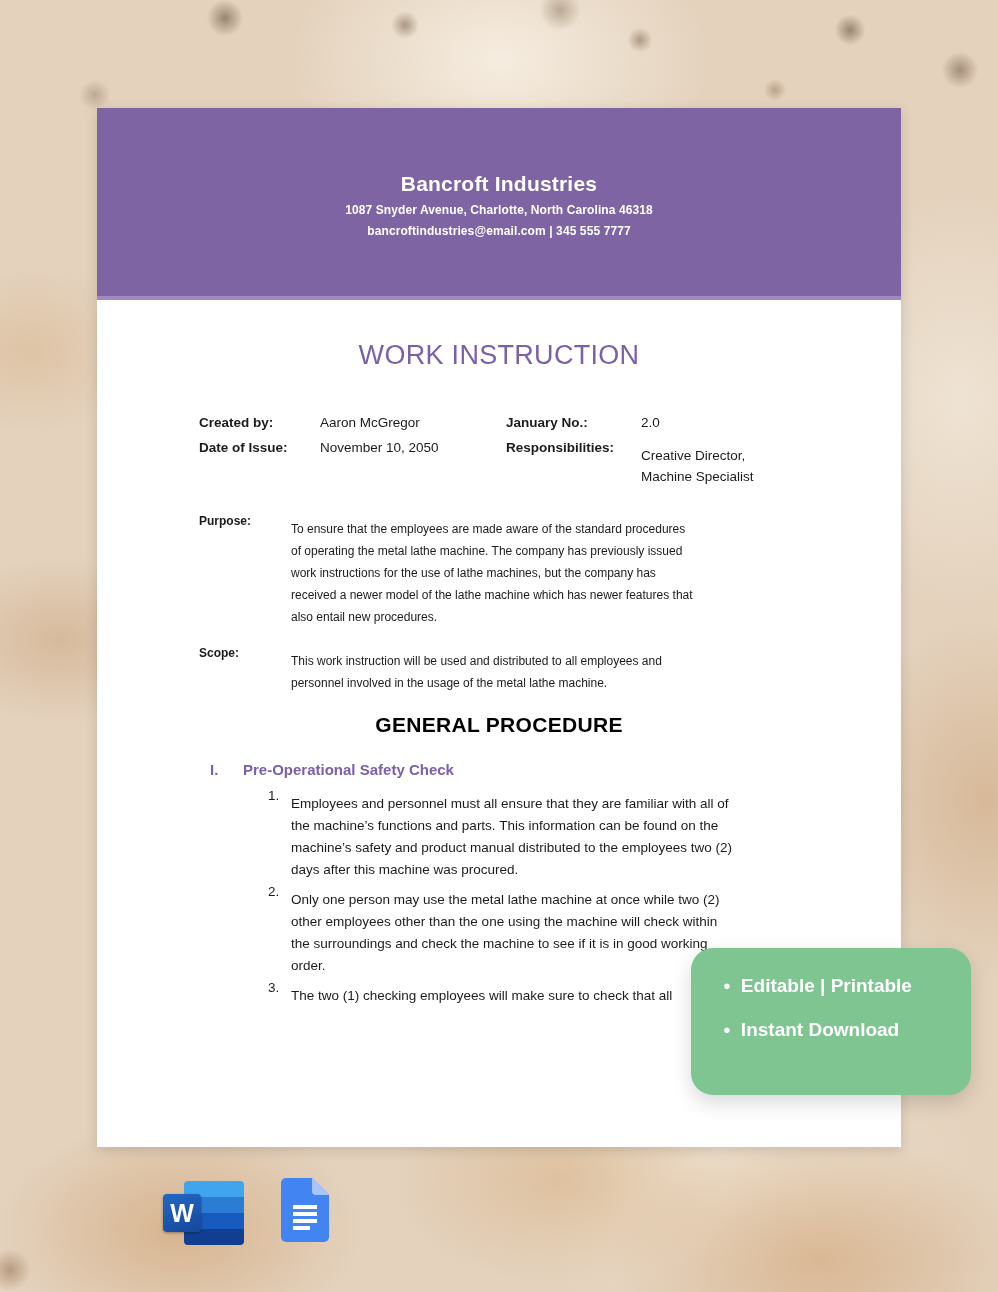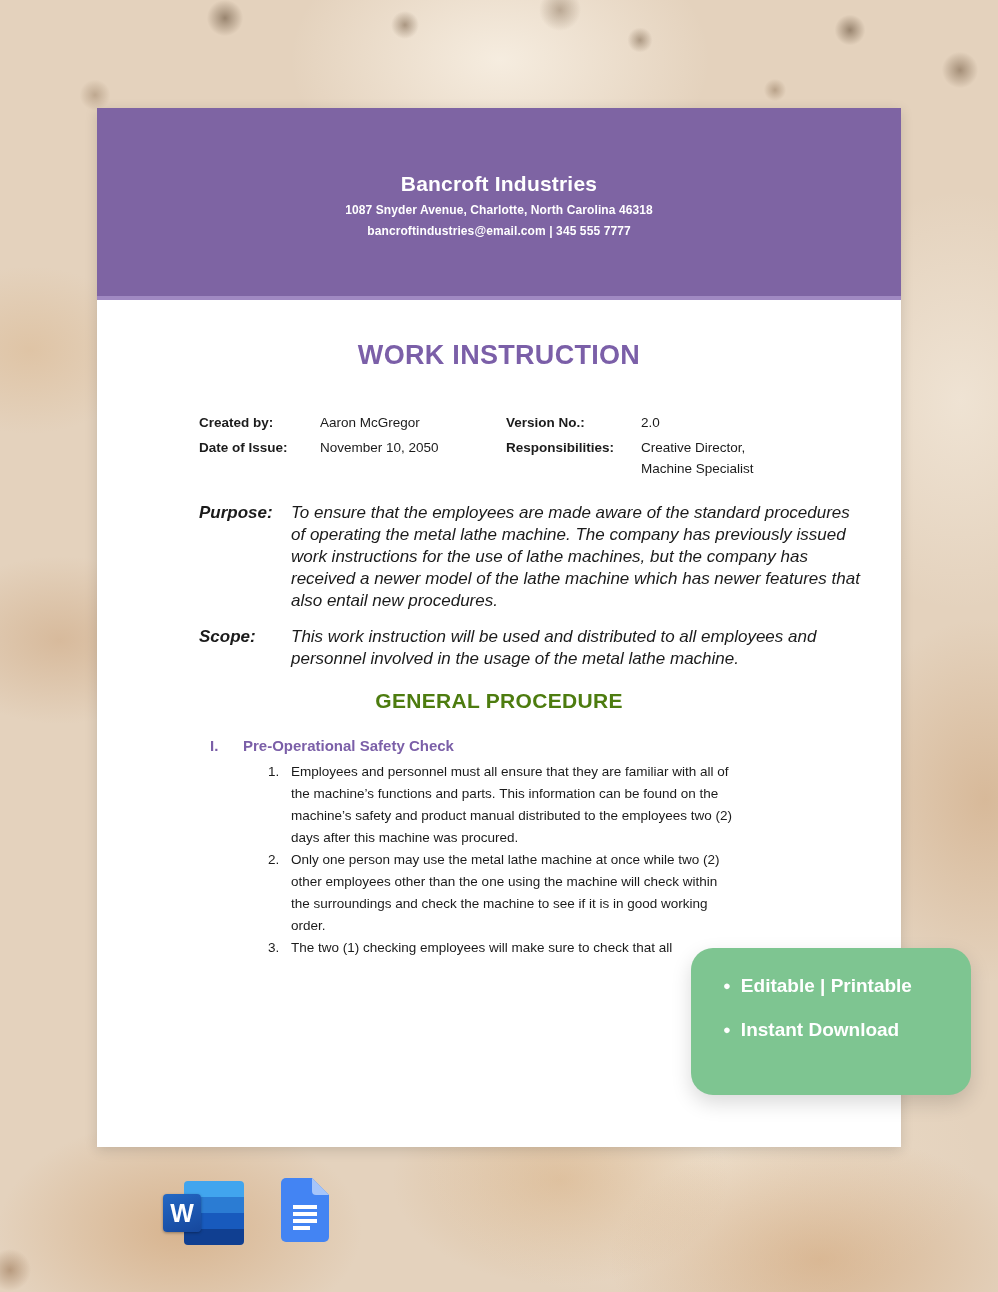--- a/index.html
+++ b/index.html
@@ -32,40 +32,40 @@
     background:#ffffff;box-shadow:0 3px 12px rgba(0,0,0,.14);
   }
   .header-band{
     height:188px;background:#7E64A3;border-bottom:4px solid #A089C2;
     color:#ffffff;text-align:center;
   }
   .company{padding-top:64px;font-size:21px;font-weight:bold;letter-spacing:.2px;}
   .hdr-line{margin-top:7px;font-size:12px;font-weight:bold;letter-spacing:.1px;}
   .doc-body{position:absolute;left:102px;top:230px;width:600px;color:#1b1b1b;}
   .doc-title{
-    text-align:center;font-size:27px;font-weight:bold;color:#7B5FA8;
+    text-align:center;font-size:27px;font-weight:normal;color:#7B5FA8;
     line-height:34px;letter-spacing:.3px;margin-bottom:40px;
   }
   .meta{
     display:grid;grid-template-columns:121px 186px 135px 1fr;
     row-gap:4px;font-size:13.5px;line-height:21px;
   }
   .meta .lbl{font-weight:bold;}
-  .pre{white-space:pre;}
+  .pre{white-space:pre;margin-top:8px;}
   .section{
     display:grid;grid-template-columns:92px 1fr;
-    font-size:17px;line-height:22px;font-style:italic;
+    font-size:12px;line-height:22px;
   }
   .section .lbl{font-weight:bold;}
   .sec-purpose{margin-top:23px;}
   .sec-scope{margin-top:14px;}
   .sec-materials{margin-top:13px;}
   .gp-heading{
     margin-top:17px;text-align:center;font-size:21px;font-weight:bold;
-    color:#4d7c0f;line-height:28px;letter-spacing:.3px;
+    color:#000000;line-height:28px;letter-spacing:.3px;
   }
   .subsection{
     margin-top:21px;margin-left:11px;display:flex;
     font-weight:bold;color:#7B5FA8;font-size:15px;line-height:20px;
   }
   .subsection .numeral{width:33px;}
   .olist{margin-top:5px;margin-left:69px;}
   .oitem{display:grid;grid-template-columns:23px 1fr;font-size:13.5px;line-height:22px;}
   .badge{
     position:absolute;left:691px;top:948px;width:280px;height:147px;
@@ -105,21 +105,21 @@
       <div class="hdr-line">bancroftindustries@email.com | 345 555 7777</div>
     </div>
 
     <div class="doc-body">
 
       <div class="doc-title">WORK INSTRUCTION</div>
 
       <div class="meta">
         <div class="lbl">Created by:</div>
         <div>Aaron McGregor</div>
-        <div class="lbl">Version No.:</div>
+        <div class="lbl">January No.:</div>
         <div>2.0</div>
         <div class="lbl">Date of Issue:</div>
         <div>November 10, 2050</div>
         <div class="lbl">Responsibilities:</div>
         <div class="pre">Creative Director,
 Machine Specialist</div>
       </div>
 
       <div class="section sec-purpose">
         <div class="lbl">Purpose:</div>

